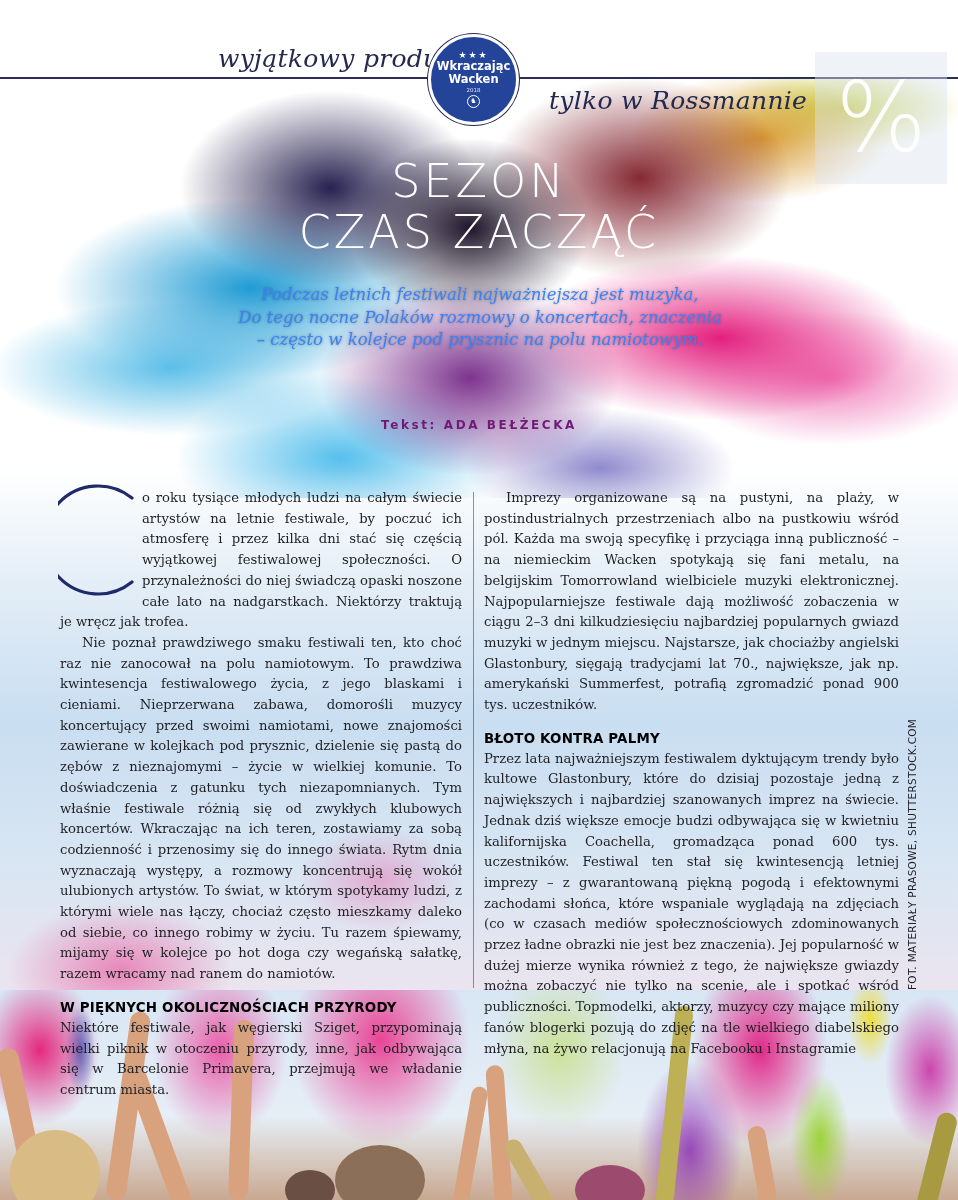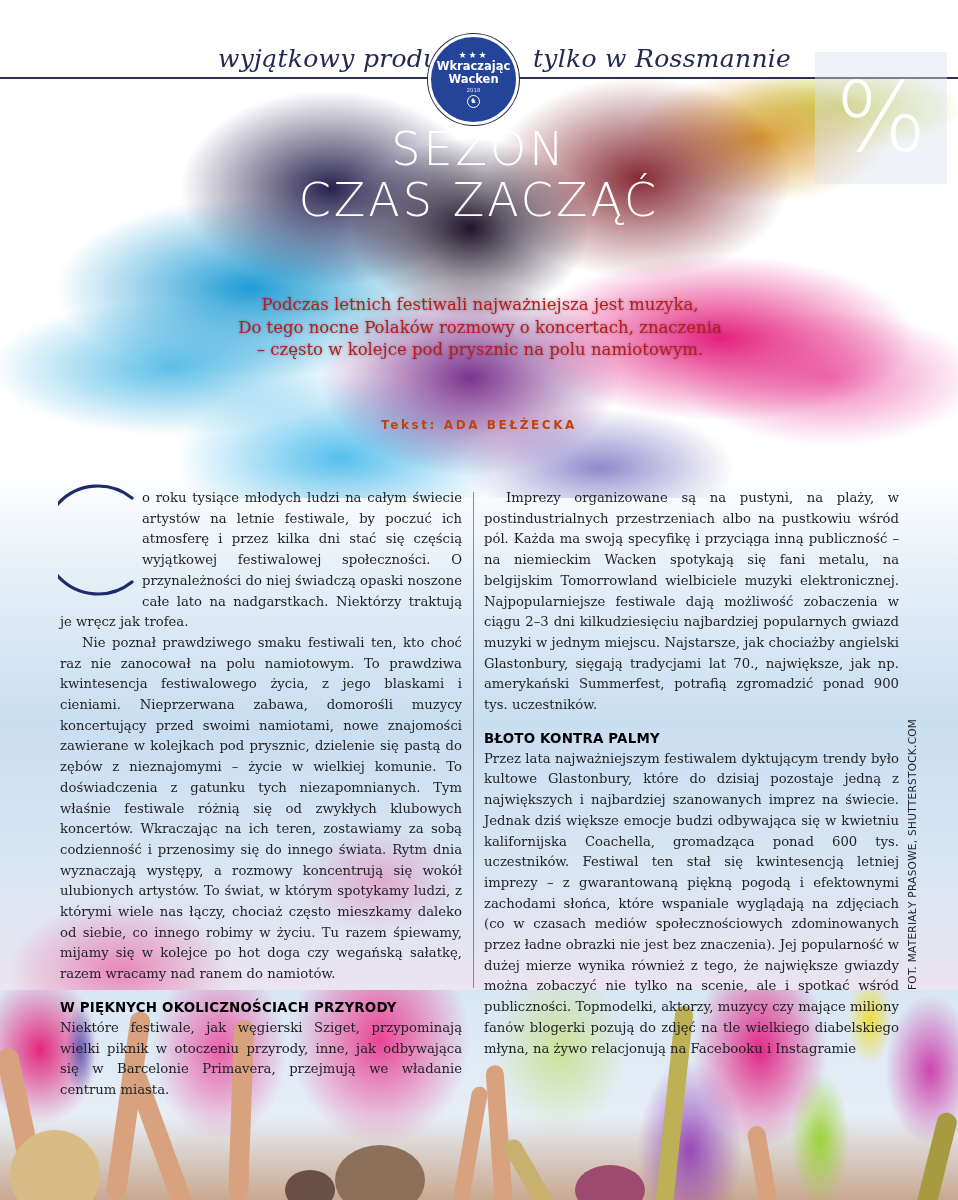--- a/index.html
+++ b/index.html
@@ -54,21 +54,21 @@
 
     
     #header-rule {
       position: absolute; left: 0; top: 77px; width: 958px; height: 2px; background: #2b2f55;
     }
     .tagline {
       position: absolute; top: 44px; font-family: "DejaVu Serif", serif; font-style: italic;
       font-size: 25px; color: #23294f; letter-spacing: 0.3px;
     }
     #tagline-left { left: 218px; }
-    #tagline-right { left: 533px; }
+    #tagline-right { left: 549px; margin-top: 42px; }
 
     #badge {
       position: absolute; left: 428px; top: 34px; width: 91px; height: 91px;
       border-radius: 50%; background: #24449a; border: 3px solid #ffffff;
       box-shadow: 0 0 0 1px #23294f;
       color: #fff; text-align: center; font-family: "DejaVu Sans", sans-serif;
       display: flex; flex-direction: column; align-items: center; justify-content: center;
     }
     #badge .stars { font-size: 9px; letter-spacing: 2px; line-height: 10px; margin-top: -2px; }
     #badge .b1 { font-size: 11.5px; font-weight: bold; line-height: 13px; }
@@ -81,35 +81,35 @@
 
     #percent-watermark {
       position: absolute; left: 815px; top: 52px; width: 132px; height: 132px;
       background: rgba(220,228,238,0.45);
       color: rgba(255,255,255,0.95); font-family: "DejaVu Sans", sans-serif;
       font-size: 96px; font-weight: 300; line-height: 132px; text-align: center;
     }
 
     
     #title {
-      position: absolute; left: 0; top: 124px; width: 958px; text-align: center;
+      position: absolute; left: 0; top: 156px; width: 958px; text-align: center;
       font-family: "DejaVu Sans", sans-serif; font-weight: 200; color: #ffffff;
       font-size: 46px; line-height: 51px; letter-spacing: 3px;
     }
     #title div { font-weight: 200; }
 
     #lede {
-      position: absolute; left: 230px; top: 294px; width: 500px; text-align: center;
-      font-family: "DejaVu Serif", serif; color: #b91c1c;
+      position: absolute; left: 230px; top: 284px; width: 500px; text-align: center;
+      font-family: "DejaVu Serif", serif; font-style: italic; color: #3b82f6;
       font-size: 16.5px; line-height: 22.5px;
       text-shadow: 0 0 3px rgba(0,0,0,0.35);
     }
     #byline {
       position: absolute; left: 0; top: 418px; width: 958px; text-align: center;
-      font-family: "DejaVu Sans", sans-serif; font-weight: bold; color: #c2410c;
+      font-family: "DejaVu Sans", sans-serif; font-weight: bold; color: #701a75;
       font-size: 12px; letter-spacing: 2.6px;
     }
 
     
     .col {
       position: absolute; top: 488px; font-family: "DejaVu Serif", serif;
       font-size: 13.2px; line-height: 20.7px; color: #1f1f24; text-align: justify;
       hyphens: manual;
     }
     #col-left { left: 60px; width: 402px; }

